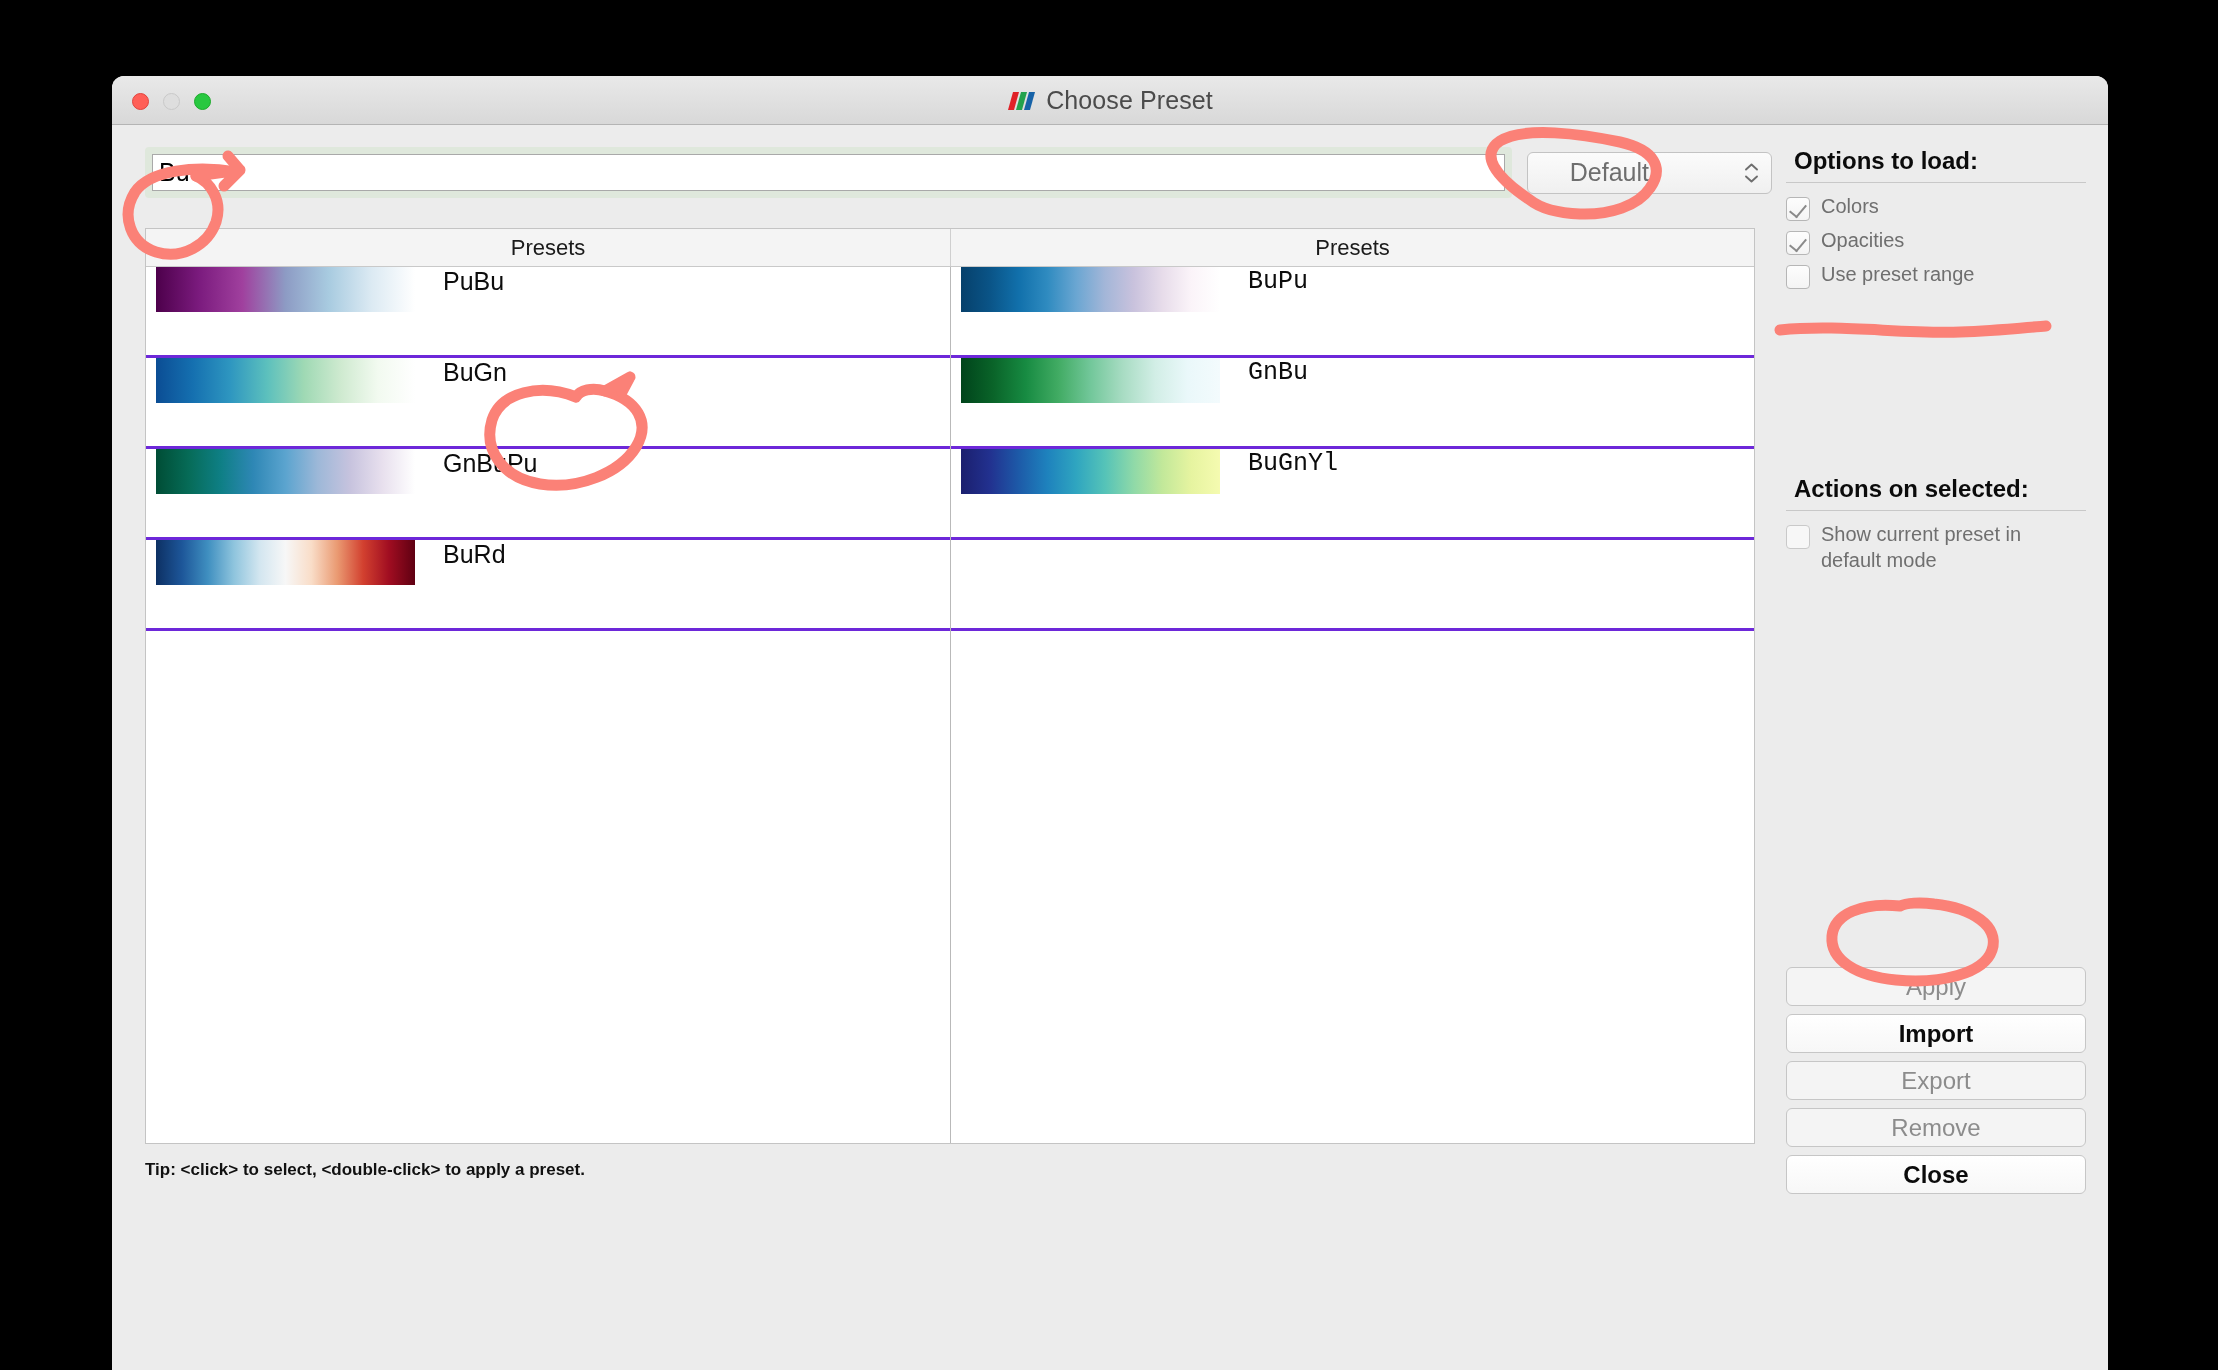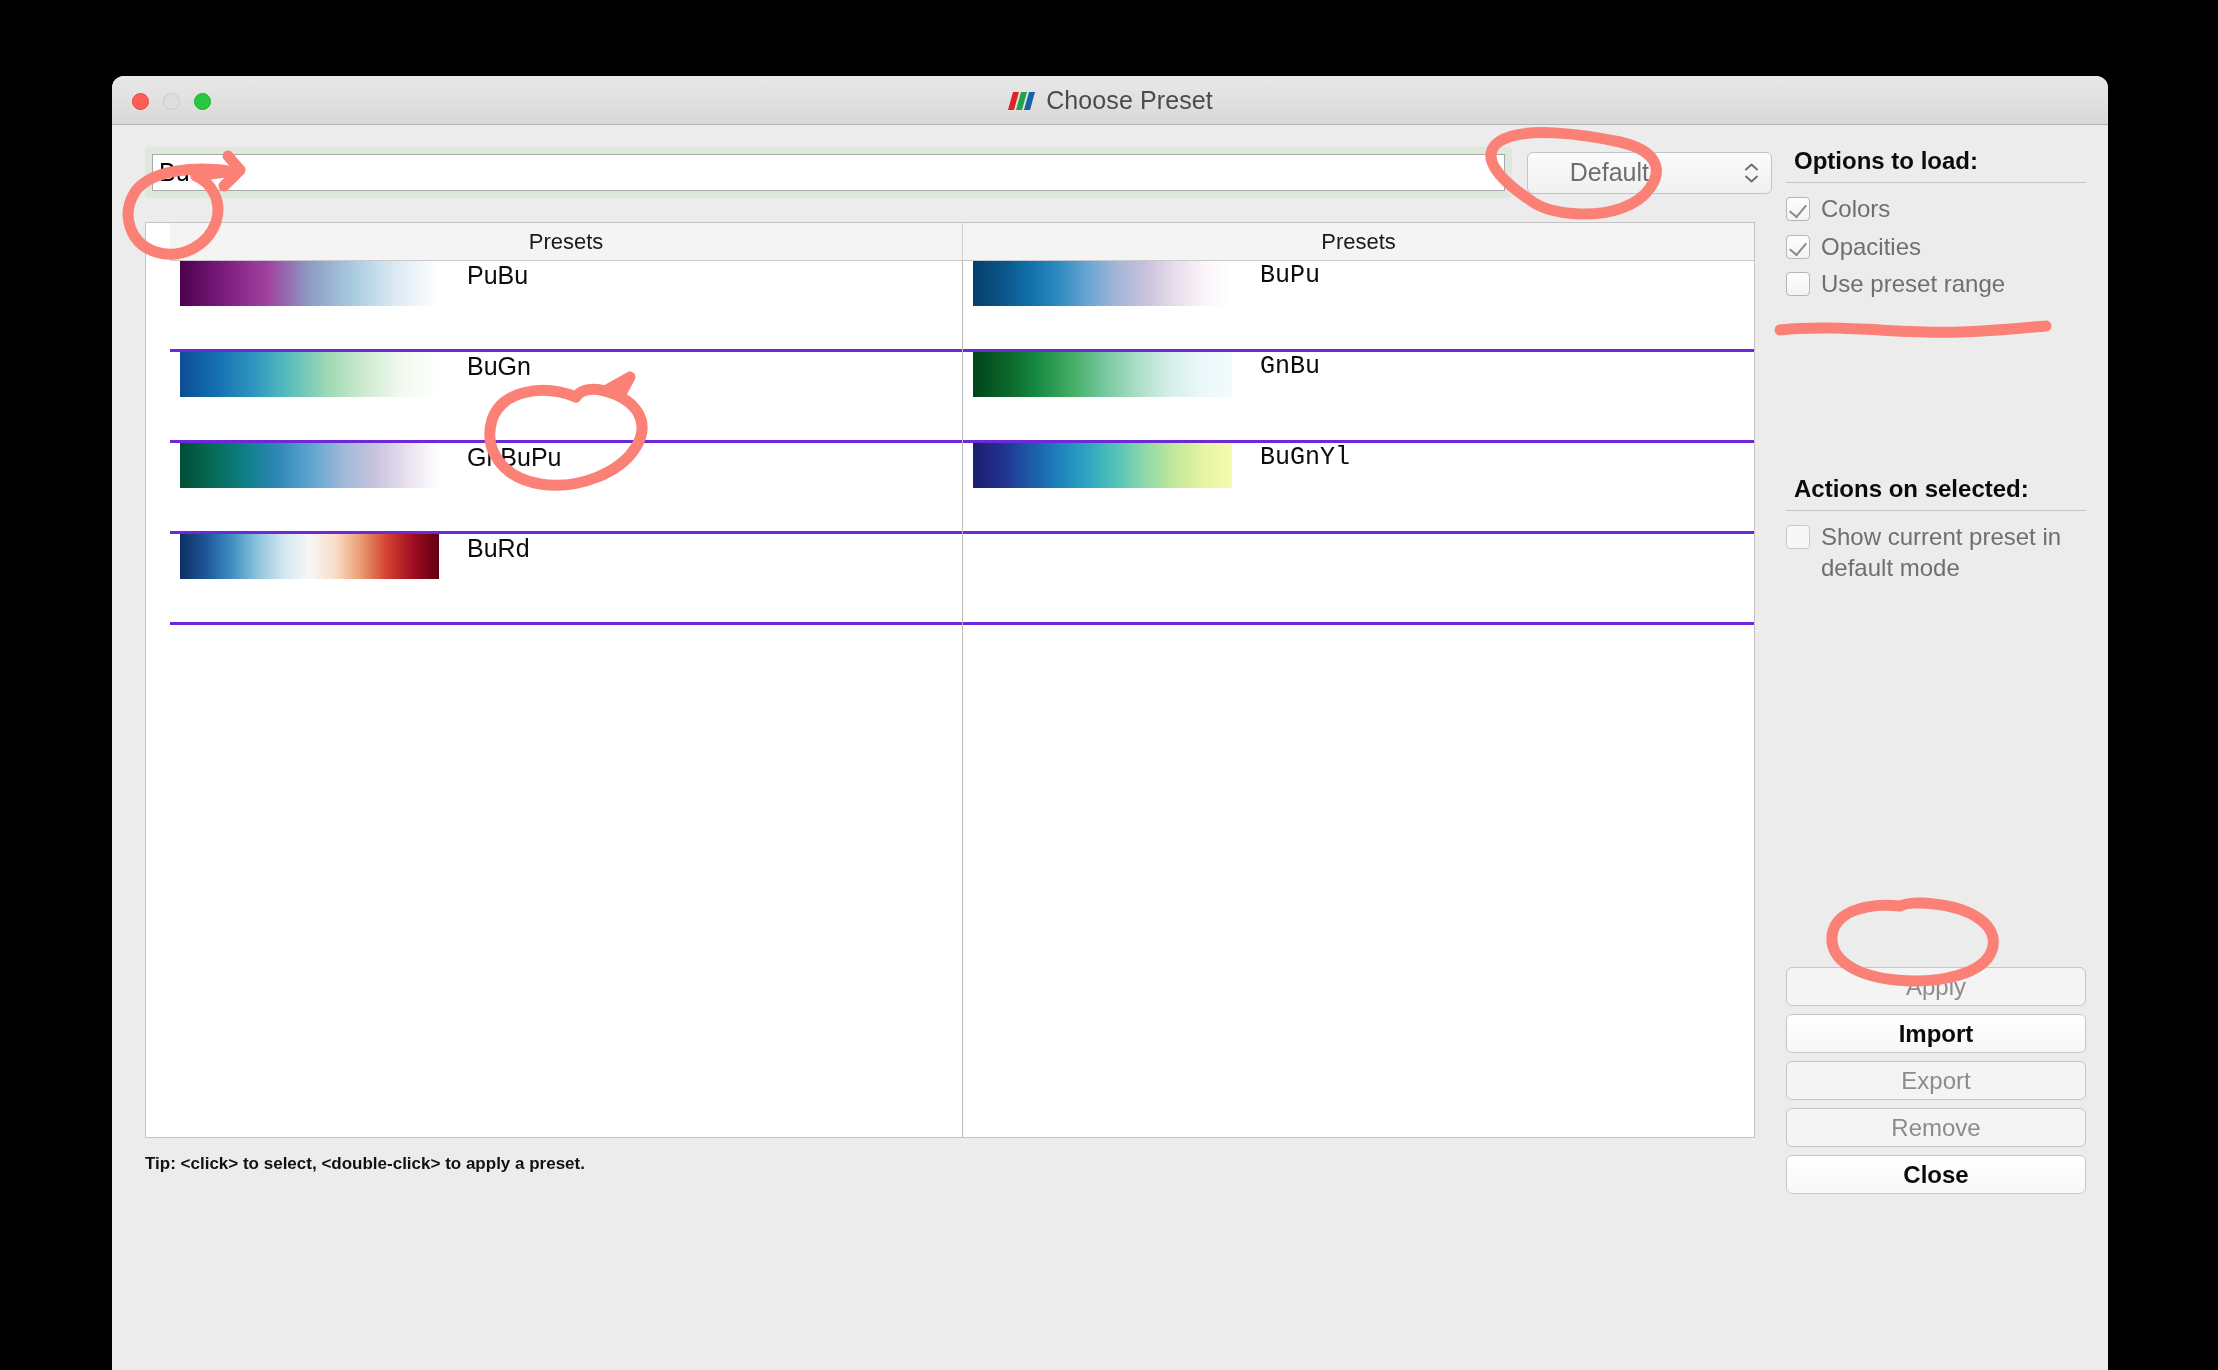--- a/index.html
+++ b/index.html
@@ -98,25 +98,25 @@
   }
   #preset-group-label { font-size: 25px; color: #6e6e6e; margin-left: 29px; }
   #combo-steppers {
     position: absolute; right: 12px; top: 50%;
     transform: translateY(-50%);
     display: flex; flex-direction: column; gap: 3px;
   }
 
   
   #table {
-    margin-top: 24px;
+    margin-top: 30px;
     width: 1610px; height: 916px;
     background: #ffffff;
     border: 1px solid #c4c4c4;
-    display: flex; flex-direction: column; padding-left: 24px;
+    display: flex; flex-direction: column;
   }
   #table-header {
     display: flex; height: 38px;
     background: #f4f4f4;
     border-bottom: 1px solid #c9c9c9;
     flex: 0 0 auto;
   }
   .th {
     flex: 1 1 50%;
     display: flex; align-items: center; justify-content: center;
@@ -180,21 +180,21 @@
   }
   .cbox.checked::after {
     content: "";
     position: absolute; left: 6px; top: 3px;
     width: 8px; height: 14px;
     border-right: 2.6px solid #8a8a8a;
     border-bottom: 2.6px solid #8a8a8a;
     transform: rotate(40deg);
   }
   .cbox.dim { background: #f7f7f7; border-color: #c9c9c9; }
-  .clabel { font-size: 24px; color: #6f6f6f; line-height: 1.28; }
+  .clabel { font-size: 20px; color: #6f6f6f; line-height: 1.28; }
   .clabel.two { max-width: 250px; }
 
   #actions-block { position: absolute; top: 350px; left: 14px; right: 22px; }
 
   #btn-stack {
     position: absolute; left: 14px; right: 22px; bottom: 40px;
     display: flex; flex-direction: column; gap: 8px;
   }
   .btn {
     height: 39px;

